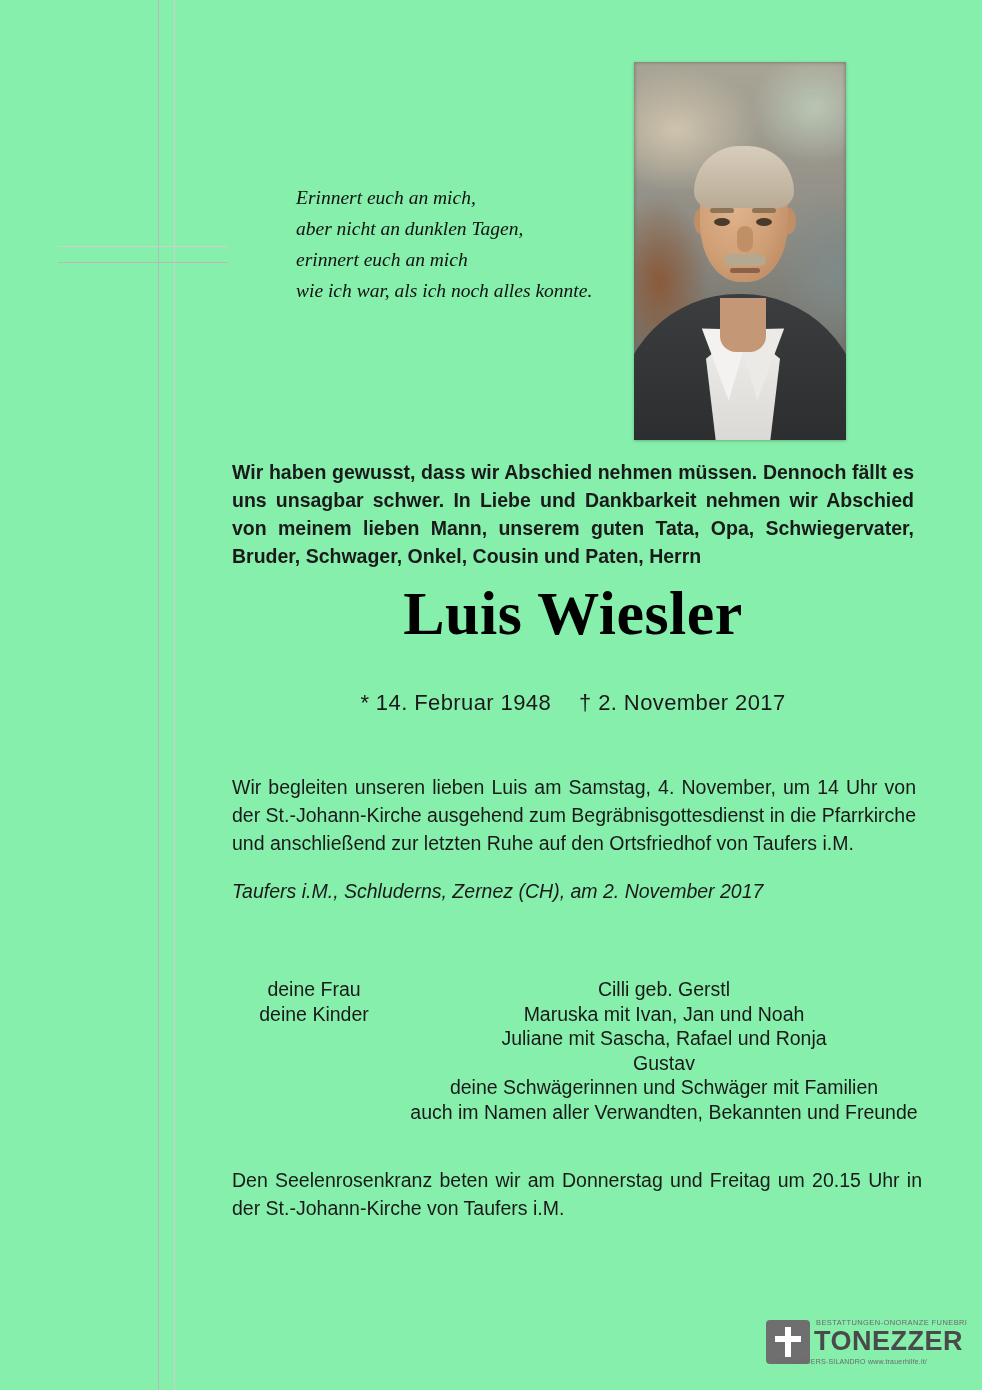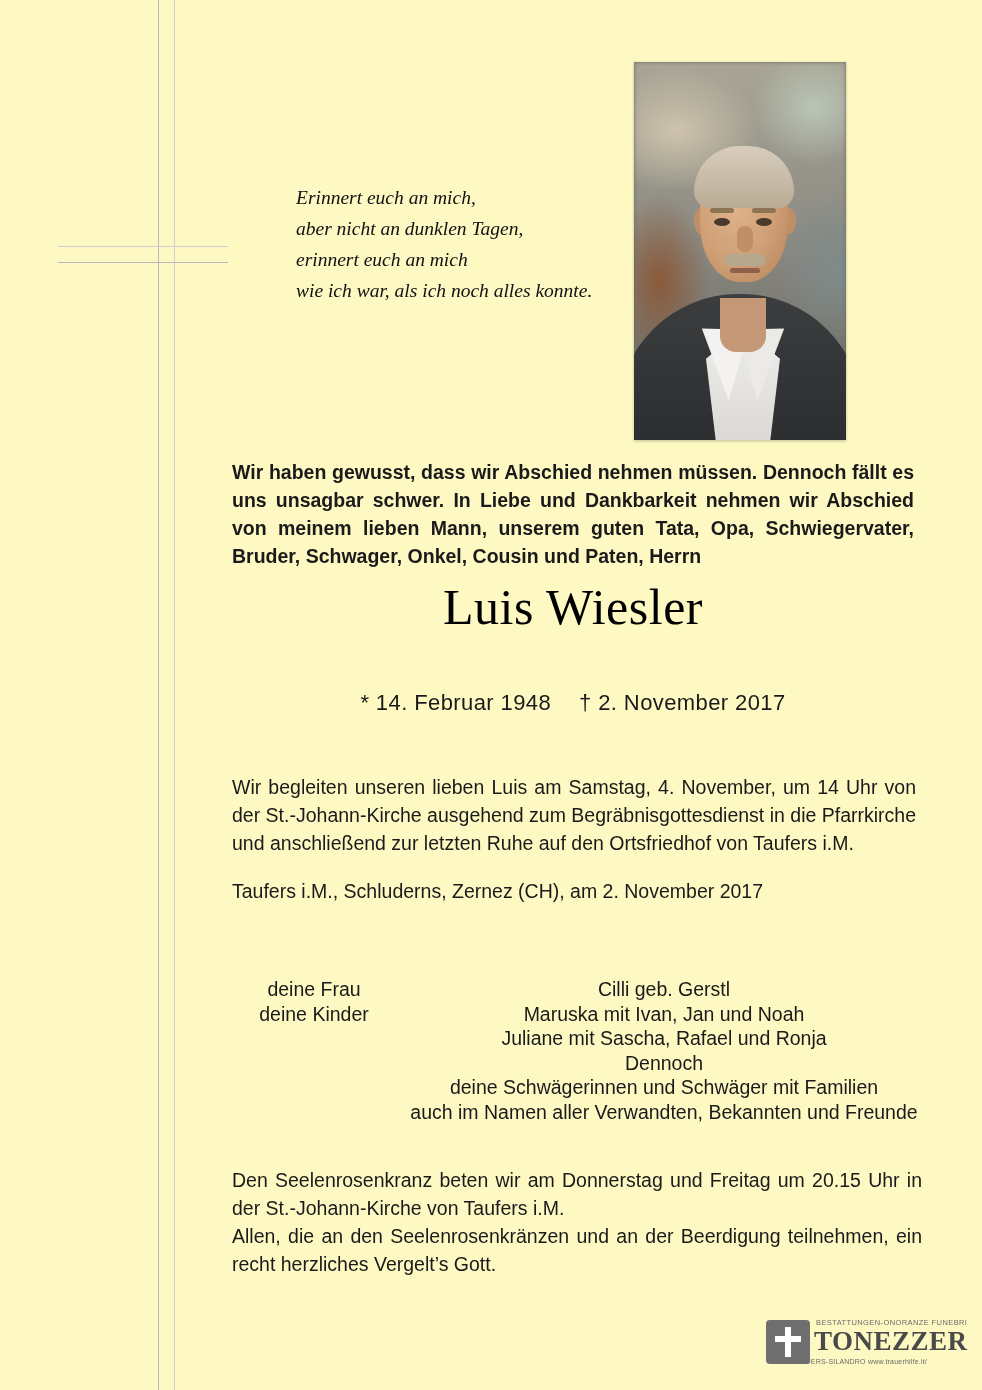--- a/index.html
+++ b/index.html
@@ -8,21 +8,21 @@
     background: #ffffff;
   }
   body {
     font-family: "Liberation Sans", sans-serif;
     color: #1a1a1a;
   }
   #page {
     position: relative;
     width: 982px;
     height: 1390px;
-    background: #fef9c3;
+    background: #86efac;
     overflow: hidden;
   }
 
   
   .cross-v {
     position: absolute;
     left: 158px;
     top: 0;
     width: 1px;
     height: 1390px;
@@ -231,23 +231,24 @@
     text-align: justify;
     font-weight: bold;
   }
   #name {
     position: absolute;
     left: 232px;
     top: 578px;
     width: 682px;
     text-align: center;
     font-family: "Liberation Serif", serif;
-    font-size: 50px;
+    font-size: 62px;
     letter-spacing: 0.5px;
     color: #000;
+    font-weight: bold;
   }
   #dates {
     position: absolute;
     left: 232px;
     top: 690px;
     width: 682px;
     text-align: center;
     font-size: 22px;
     letter-spacing: 0.4px;
   }
@@ -260,20 +261,21 @@
   #ceremony {
     left: 232px;
     top: 773px;
     width: 684px;
     text-align: justify;
   }
   #places {
     left: 232px;
     top: 877px;
     width: 700px;
+    font-style: italic;
   }
   #inliebe {
     left: 396px;
     top: 928px;
     width: 500px;
   }
 
   
   #family {
     position: absolute;
@@ -348,21 +350,21 @@
     top: 2px;
     font-size: 7.5px;
     letter-spacing: 0.4px;
     color: #6a6a6a;
     white-space: nowrap;
   }
   .logo .brand {
     position: absolute;
     left: 48px;
     top: 10px;
-    font-family: Liberation Serif, serif;
+    font-family: Liberation Sans, sans-serif;
     font-weight: bold;
     font-size: 27px;
     letter-spacing: 0.5px;
     color: #4a4a4a;
     white-space: nowrap;
   }
   .logo .foot {
     position: absolute;
     left: 10px;
     top: 42px;
@@ -431,34 +433,33 @@
     <div class="row">
       <div class="lbl">deine Kinder</div>
       <div class="val">Maruska mit Ivan, Jan und Noah</div>
     </div>
     <div class="row">
       <div class="lbl"></div>
       <div class="val">Juliane mit Sascha, Rafael und Ronja</div>
     </div>
     <div class="row">
       <div class="lbl"></div>
-      <div class="val">Dennoch</div>
+      <div class="val">Gustav</div>
     </div>
     <div class="row">
       <div class="lbl"></div>
       <div class="val">deine Schwägerinnen und Schwäger mit Familien</div>
     </div>
     <div class="row">
       <div class="lbl"></div>
       <div class="val">auch im Namen aller Verwandten, Bekannten und Freunde</div>
     </div>
   </div>
 
   <div class="para" id="closing1">Den Seelenrosenkranz beten wir am Donnerstag und Freitag um 20.15 Uhr in der St.-Johann-Kirche von Taufers i.M.</div>
-  <div class="para" id="closing2">Allen, die an den Seelenrosenkränzen und an der Beerdigung teilnehmen, ein recht herzliches Vergelt’s Gott.</div>
 
   <div class="logo">
     <div class="mark"></div>
     <div class="sub">BESTATTUNGEN-ONORANZE FUNEBRI</div>
     <div class="brand">TONEZZER</div>
     <div class="foot">SCHLANDERS-SILANDRO www.trauerhilfe.it/</div>
   </div>
 
 </div>
 

